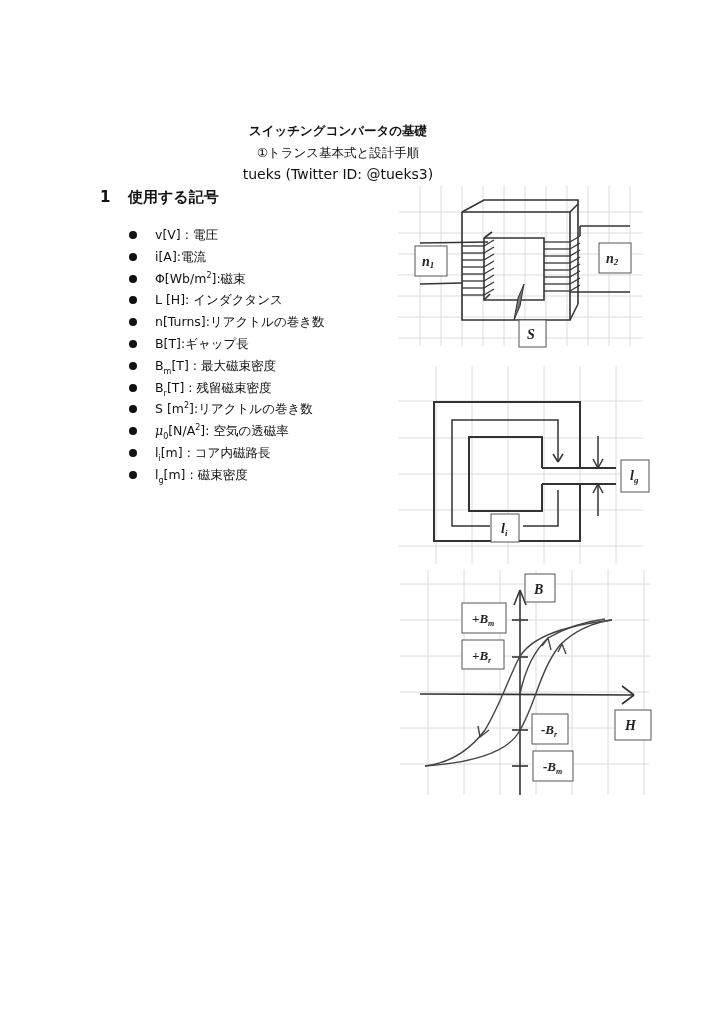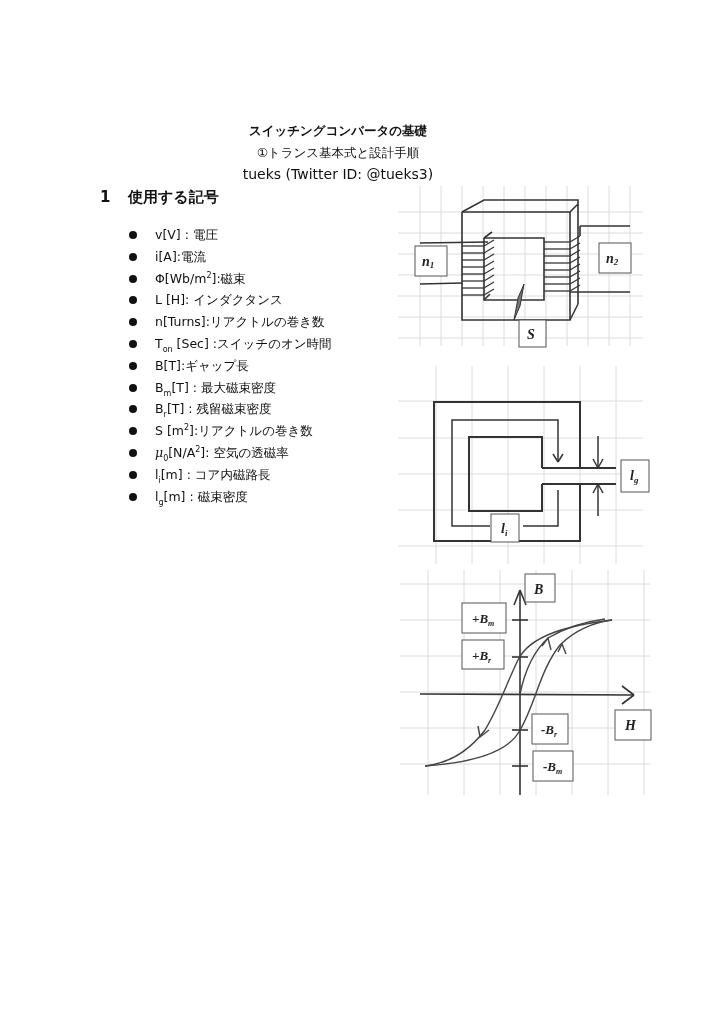--- a/index.html
+++ b/index.html
@@ -30,21 +30,20 @@
 <div class="section-head">
   <span class="num">1</span><span>使用する記号</span>
 </div>
 
 <ul class="symbol-list" id="symbol-list">
     <li class="symbol-item"><span class="dot"></span><span>v</span><span>[V]</span><span> : 電圧</span></li>
     <li class="symbol-item"><span class="dot"></span><span>i</span><span>[A]</span><span>:電流</span></li>
     <li class="symbol-item"><span class="dot"></span><span>Φ</span><span>[Wb/m</span><sup>2</sup><span>]</span><span>:磁束</span></li>
     <li class="symbol-item"><span class="dot"></span><span>L</span><span> [H]</span><span>: インダクタンス</span></li>
     <li class="symbol-item"><span class="dot"></span><span>n</span><span>[Turns]</span><span>:リアクトルの巻き数</span></li>
-    <li class="symbol-item"><span class="dot"></span><span>T</span><sub>on</sub><span> [Sec]</span><span> :スイッチのオン時間</span></li>
     <li class="symbol-item"><span class="dot"></span><span>B</span><span>[T]</span><span>:ギャップ長</span></li>
     <li class="symbol-item"><span class="dot"></span><span>B</span><sub>m</sub><span>[T]</span><span> : 最大磁束密度</span></li>
     <li class="symbol-item"><span class="dot"></span><span>B</span><sub>r</sub><span>[T]</span><span> : 残留磁束密度</span></li>
     <li class="symbol-item"><span class="dot"></span><span>S</span><span> [m</span><sup>2</sup><span>]</span><span>:リアクトルの巻き数</span></li>
     <li class="symbol-item"><span class="dot"></span><span class="mu">μ</span><sub>0</sub><span>[N/A</span><sup>2</sup><span>]</span><span>: 空気の透磁率</span></li>
     <li class="symbol-item"><span class="dot"></span><span>l</span><sub>i</sub><span>[m]</span><span> : コア内磁路長</span></li>
     <li class="symbol-item"><span class="dot"></span><span>l</span><sub>g</sub><span>[m]</span><span> : 磁束密度</span></li>
   </ul>
 
 <div class="diagram" style="left:398px; top:186px;">

